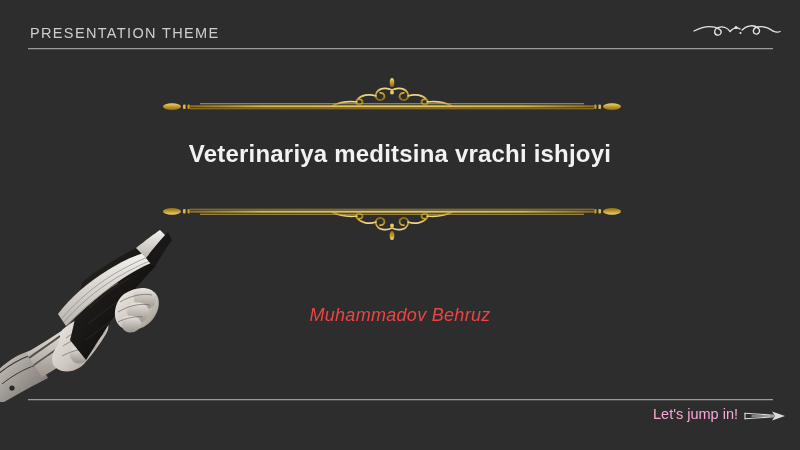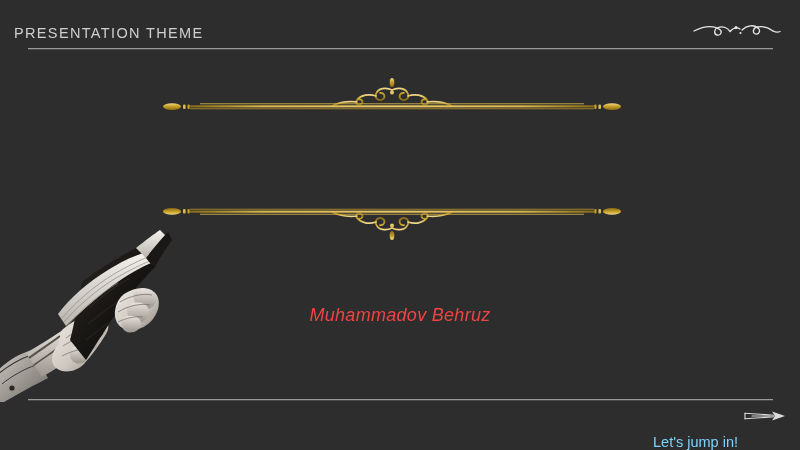--- a/index.html
+++ b/index.html
@@ -13,21 +13,21 @@
     height: 450px;
     background: #2d2d2d;
     overflow: hidden;
     font-family: "Liberation Sans", sans-serif;
     -webkit-font-smoothing: antialiased;
   }
 
   
   .header-label {
     position: absolute;
-    left: 14px;
+    left: 30px;
     top: 25px;
     font-size: 14.5px;
     letter-spacing: 1.35px;
     color: #cfcfcf;
     font-weight: 400;
     white-space: nowrap;
   }
   .header-rule {
     position: absolute;
     left: 28px;
@@ -96,23 +96,22 @@
     top: 399px;
     width: 745px;
     height: 2px;
     background: linear-gradient(to bottom, #9a9a9a 0 1px, #4a4a4a 1px 2px);
   }
   .footer-cta {
     position: absolute;
     right: 62px;
     top: 406px;
     font-size: 14.5px;
-    color: #7dd3fc;
+    color: #f9a8d4;
     white-space: nowrap;
-    margin-top: 28px;
   }
   .footer-arrow {
     position: absolute;
     right: 14px;
     top: 408px;
     width: 42px;
     height: 16px;
   }
 </style>
 </head>
@@ -175,20 +174,21 @@
       <ellipse cx="10" cy="30.6" rx="9" ry="3.4" fill="url(#goldA)"></ellipse>
       <rect x="21" y="28.4" width="2.6" height="4.6" rx="1" fill="#d9b84e"></rect>
       <rect x="25.5" y="28.4" width="2.2" height="4.6" rx="1" fill="#c9a227"></rect>
 
       <ellipse cx="450" cy="30.6" rx="9" ry="3.4" fill="url(#goldA)"></ellipse>
       <rect x="436.4" y="28.4" width="2.6" height="4.6" rx="1" fill="#d9b84e"></rect>
       <rect x="432.3" y="28.4" width="2.2" height="4.6" rx="1" fill="#c9a227"></rect>
     </svg>
   </div>
 
+  <div class="title">Veterinariya meditsina vrachi ishjoyi</div>
 
   <div class="divider divider-bottom">
     <svg viewBox="0 0 460 46" xmlns="http://www.w3.org/2000/svg">
       <g transform="translate(0,46) scale(1,-1)">
 
         <g stroke="url(#goldA)" fill="none" stroke-width="1.7" stroke-linecap="round">
           <path d="M230 8 L230 22"></path>
           <path d="M230 14 C224 11, 216 12, 214 18 C212.5 22.5, 217 25.5, 220.5 23.5 C224 21.5, 222.5 16.5, 218 16.8"></path>
           <path d="M230 14 C236 11, 244 12, 246 18 C247.5 22.5, 243 25.5, 239.5 23.5 C236 21.5, 237.5 16.5, 242 16.8"></path>
           <path d="M214 20 C207 17.5, 199 19, 195 24 C192.5 27, 196 30, 199 28 C202 26, 200 22.5, 196.5 23.5"></path>

